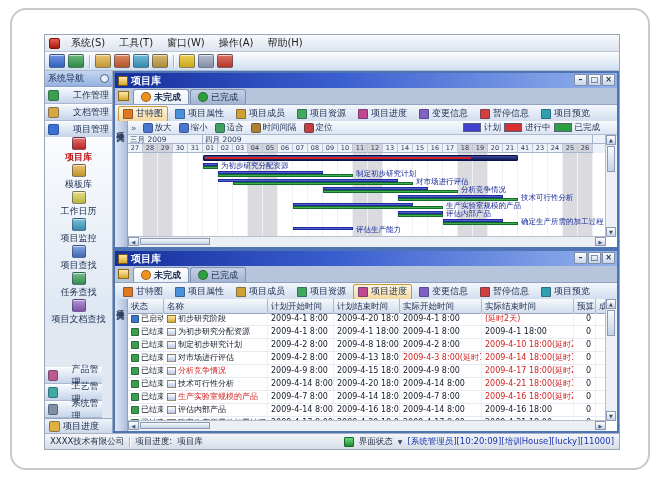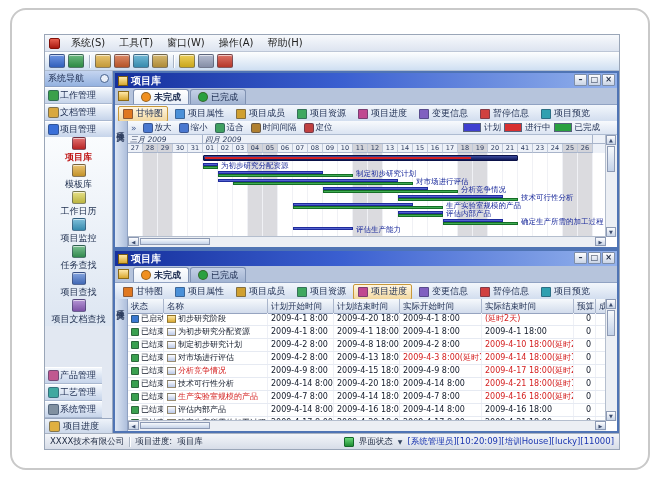--- a/index.html
+++ b/index.html
@@ -13,21 +13,21 @@
   .menuitem{font-size:10px;color:#222;padding:0 7px;line-height:16px;}
   
   .toolbar{position:absolute;left:0;top:17px;width:574px;height:19px;background:linear-gradient(#fdfefe,#cfdff2);border-bottom:1px solid #aebcd0;display:flex;align-items:center;padding-left:4px;box-sizing:border-box;gap:3px;}
   .tbicon{width:14px;height:12px;border-radius:2px;border:1px solid rgba(60,70,90,.55);box-shadow:inset 0 1px 0 rgba(255,255,255,.6);}
   .tbsep{width:1px;height:13px;background:#a8b4c6;box-shadow:1px 0 0 #fff;margin:0 2px;}
   
   .main{position:absolute;left:0;top:36px;width:574px;height:362px;}
   .sidebar{position:absolute;left:0;top:0;width:68px;height:362px;background:#e2e8f2;border-right:1px solid #9aa8c0;box-sizing:border-box;}
   .sb-header{height:15px;background:linear-gradient(#c5d5f0,#94b2e0);font-size:9px;color:#1c2c50;display:flex;align-items:center;padding:0 3px;justify-content:space-between;border-bottom:1px solid #8ba0c4;}
   .pin{width:7px;height:7px;border:1px solid #44608c;border-radius:50%;background:#e8eef8;}
-  .group{height:17px;background:linear-gradient(#f4f8fd,#c6d4ea);border-bottom:1px solid #a9b8d0;border-top:1px solid #fff;font-size:9px;color:#1c2c50;display:flex;align-items:center;gap:1px;padding-left:3px;box-sizing:border-box;}
+  .group{height:17px;background:linear-gradient(#f4f8fd,#c6d4ea);border-bottom:1px solid #a9b8d0;border-top:1px solid #fff;font-size:9px;color:#1c2c50;display:flex;align-items:center;gap:14px;padding-left:3px;box-sizing:border-box;}
   .gicon{width:9px;height:9px;border-radius:2px;border:1px solid rgba(40,60,90,.5);}
   .items{position:absolute;left:0;top:66px;width:67px;height:189px;background:linear-gradient(#fafcfe,#dde6f2);}
   .item{height:27px;display:flex;flex-direction:column;align-items:center;justify-content:center;font-size:9px;color:#203050;}
   .item .iicon{width:12px;height:11px;border-radius:2px;border:1px solid rgba(40,50,80,.5);box-shadow:inset 0 1px 0 rgba(255,255,255,.6);margin-bottom:1px;}
   .item.active{color:#c01818;font-weight:bold;}
   .groups-bottom{position:absolute;left:0;bottom:15px;width:57px;}
   .msg-tab{position:absolute;left:0;bottom:0;width:67px;height:15px;background:linear-gradient(#eef3fa,#ccd8ea);border-top:1px solid #9aa8c0;font-size:9px;color:#203050;display:flex;align-items:center;gap:3px;padding-left:4px;box-sizing:border-box;}
   .mdi{position:absolute;left:68px;top:0;width:506px;height:362px;background:#94a0ae;}
   
   .mdiwin{position:absolute;left:0;width:506px;border:2px solid #4f74b4;background:#d9e2f2;box-sizing:border-box;}
@@ -48,21 +48,21 @@
   .wincontent{position:absolute;left:13px;right:0;top:48px;bottom:0;background:#fff;overflow:hidden;}
   
   .gtoolbar{position:absolute;left:0;top:0;right:0;height:14px;background:linear-gradient(#f8fafd,#dbe4f2);border-bottom:1px solid #aebcd2;display:flex;align-items:center;font-size:8.5px;color:#1c2c50;padding:0 3px;gap:1px;box-sizing:border-box;}
   .chev{color:#41598c;font-size:9px;margin-right:2px;}
   .gtool{display:flex;align-items:center;gap:2px;padding:0 3px;}
   .gticon{width:8px;height:8px;border-radius:2px;border:1px solid rgba(40,50,80,.5);}
   .legend{margin-left:auto;display:flex;align-items:center;gap:3px;padding-right:14px;}
   .legbox{width:16px;height:7px;border:1px solid #55607a;}
   .timeline{position:absolute;left:0;top:14px;right:11px;height:18px;background:#edf1f8;overflow:hidden;}
   .mrow,.drow{display:flex;height:9px;}
-  .mcell{font-size:7.5px;line-height:9px;color:#2a3a5c;border-right:1px solid #a8b4ca;border-bottom:1px solid #a8b4ca;padding-left:2px;box-sizing:border-box;white-space:nowrap;overflow:hidden;font-style:italic;}
+  .mcell{font-size:7.5px;line-height:9px;color:#2a3a5c;border-right:1px solid #a8b4ca;border-bottom:1px solid #a8b4ca;padding-left:2px;box-sizing:border-box;white-space:nowrap;overflow:hidden;}
   .mfill{flex:1;border-bottom:1px solid #a8b4ca;}
   .dcell{width:15px;font-size:6.5px;line-height:9px;text-align:center;color:#2a3a5c;border-right:1px solid #bfc9da;border-bottom:1px solid #a8b4ca;box-sizing:border-box;}
   .dcell.we{background:#d3d4da;}
   .chart{position:absolute;left:0;top:32px;right:11px;bottom:10px;background:#fff;overflow:hidden;}
   .wecol{position:absolute;top:0;bottom:0;width:15px;background:#dbdbdf;}
   .vline{position:absolute;top:0;bottom:0;width:1px;background:#f0f1f5;}
   .gbar-plan{position:absolute;height:3px;background:linear-gradient(#7a88e8,#2a38b4);border:1px solid #1f2c9c;box-sizing:border-box;}
   .gbar-act{position:absolute;height:3px;background:linear-gradient(#63cc74,#1d8c32);border:1px solid #156e26;box-sizing:border-box;}
   .gbar-sum{position:absolute;height:6px;background:linear-gradient(#3c4c9e,#0e1758);border:1px solid #0a1148;box-sizing:border-box;border-radius:1px;}
   .gbar-prog{position:absolute;height:2px;background:#d62222;}
@@ -153,26 +153,26 @@
           </div>
           <div class="item">
             <div class="iicon" style="background: linear-gradient(rgba(255, 255, 255, 0.333), rgba(0, 0, 0, 0.133)), rgb(216, 208, 74);"></div>
             <span>工作日历</span>
           </div>
           <div class="item">
             <div class="iicon" style="background: linear-gradient(rgba(255, 255, 255, 0.333), rgba(0, 0, 0, 0.133)), rgb(63, 160, 200);"></div>
             <span>项目监控</span>
           </div>
           <div class="item">
+            <div class="iicon" style="background: linear-gradient(rgba(255, 255, 255, 0.333), rgba(0, 0, 0, 0.133)), rgb(74, 120, 208);"></div>
+            <span>项目查找</span>
+          </div>
+          <div class="item">
             <div class="iicon" style="background: linear-gradient(rgba(255, 255, 255, 0.333), rgba(0, 0, 0, 0.133)), rgb(58, 160, 90);"></div>
             <span>任务查找</span>
-          </div>
-          <div class="item">
-            <div class="iicon" style="background: linear-gradient(rgba(255, 255, 255, 0.333), rgba(0, 0, 0, 0.133)), rgb(74, 120, 208);"></div>
-            <span>项目查找</span>
           </div>
           <div class="item">
             <div class="iicon" style="background: linear-gradient(rgba(255, 255, 255, 0.333), rgba(0, 0, 0, 0.133)), rgb(144, 96, 192);"></div>
             <span>项目文档查找</span>
           </div>
         </div>
       <div class="groups-bottom" id="sb-groups-bottom">
           <div class="group">
             <div class="gicon" style="background: rgb(192, 88, 144);"></div>
             <span>产品管理</span>

